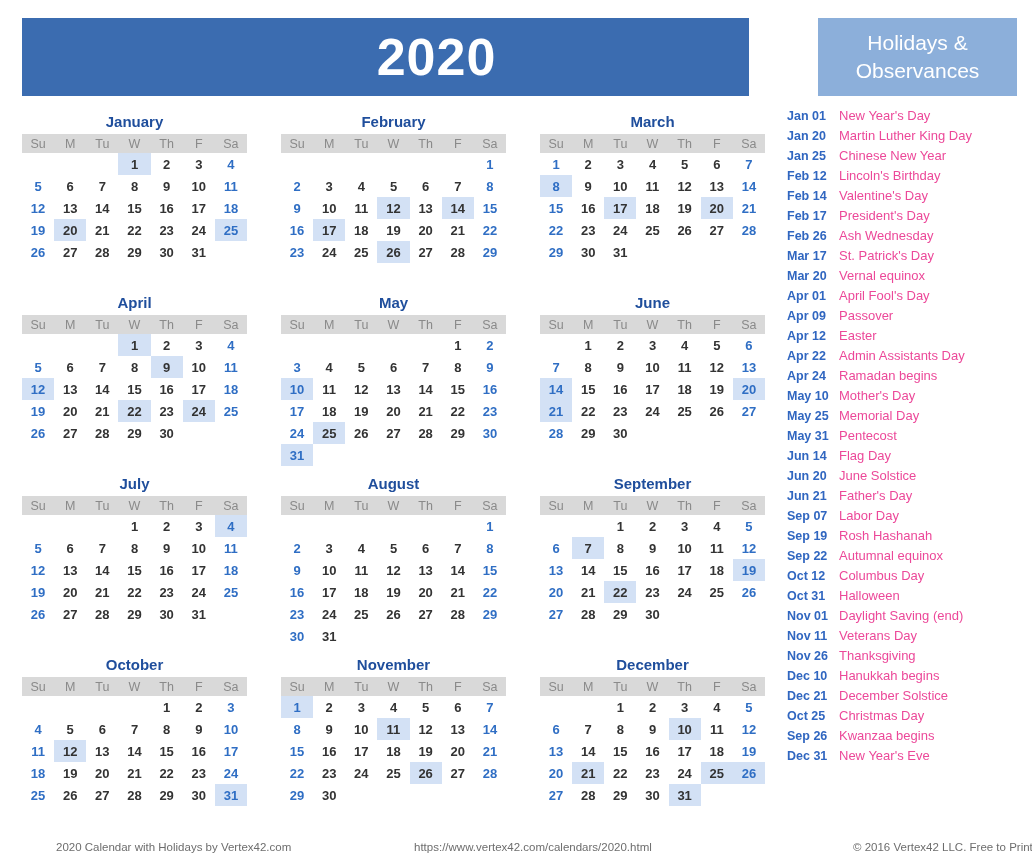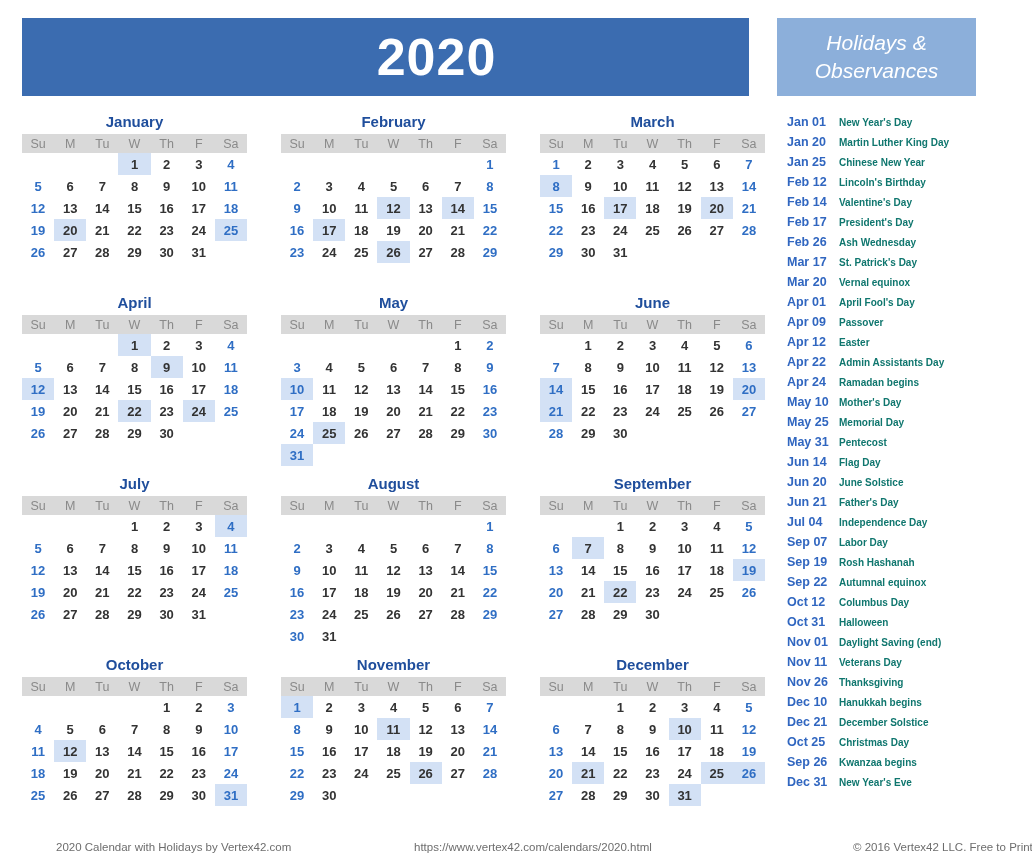--- a/index.html
+++ b/index.html
@@ -32,28 +32,27 @@
     color: #ffffff;
     font-size: 52px;
     font-weight: bold;
     letter-spacing: 1px;
     line-height: 1;
     padding-left: 90px;
   }
 
   .holidays-banner {
     position: absolute;
-    left: 777px; top: 18px;
+    left: 818px; top: 18px;
     width: 199px; height: 78px;
     background: #8cafda;
     display: flex;
     flex-direction: column;
     align-items: center;
     justify-content: center;
-    font-style: italic;
   }
   .holidays-banner span {
     color: #ffffff;
     font-size: 21px;
     line-height: 28px;
     font-weight: normal;
   }
 
   
   .months-grid {
@@ -99,41 +98,41 @@
     padding: 0;
     color: #333333;
   }
   table.cal td.we { color: #2f6ec4; }
   table.cal td.hl { background: #d3e1f5; }
   table.cal td.empty { color: transparent; }
 
   
   .holidays-list {
     position: absolute;
-    left: 777px; top: 115px;
+    left: 777px; top: 108px;
     width: 250px;
   }
   .hrow {
     display: flex;
     align-items: baseline;
     height: 20px;
   }
   .hrow .hdate {
     width: 62px;
     flex: 0 0 62px;
     color: #3066c0;
     font-size: 12.5px;
     font-weight: bold;
     text-align: left;
     padding-left: 10px;
   }
   .hrow .hname {
-    color: #0f766e;
-    font-size: 10px;
-    font-weight: bold;
+    color: #ec4899;
+    font-size: 13px;
+    font-weight: normal;
     white-space: nowrap;
   }
 
   
   .footer {
     position: absolute;
     left: 0; top: 841px;
     width: 1032px;
     height: 20px;
     margin-left: 26px;
@@ -1014,24 +1013,20 @@
       </div>
       <div class="hrow">
         <span class="hdate">Jun 20</span>
         <span class="hname">June Solstice</span>
       </div>
       <div class="hrow">
         <span class="hdate">Jun 21</span>
         <span class="hname">Father's Day</span>
       </div>
       <div class="hrow">
-        <span class="hdate">Jul 04</span>
-        <span class="hname">Independence Day</span>
-      </div>
-      <div class="hrow">
         <span class="hdate">Sep 07</span>
         <span class="hname">Labor Day</span>
       </div>
       <div class="hrow">
         <span class="hdate">Sep 19</span>
         <span class="hname">Rosh Hashanah</span>
       </div>
       <div class="hrow">
         <span class="hdate">Sep 22</span>
         <span class="hname">Autumnal equinox</span>

